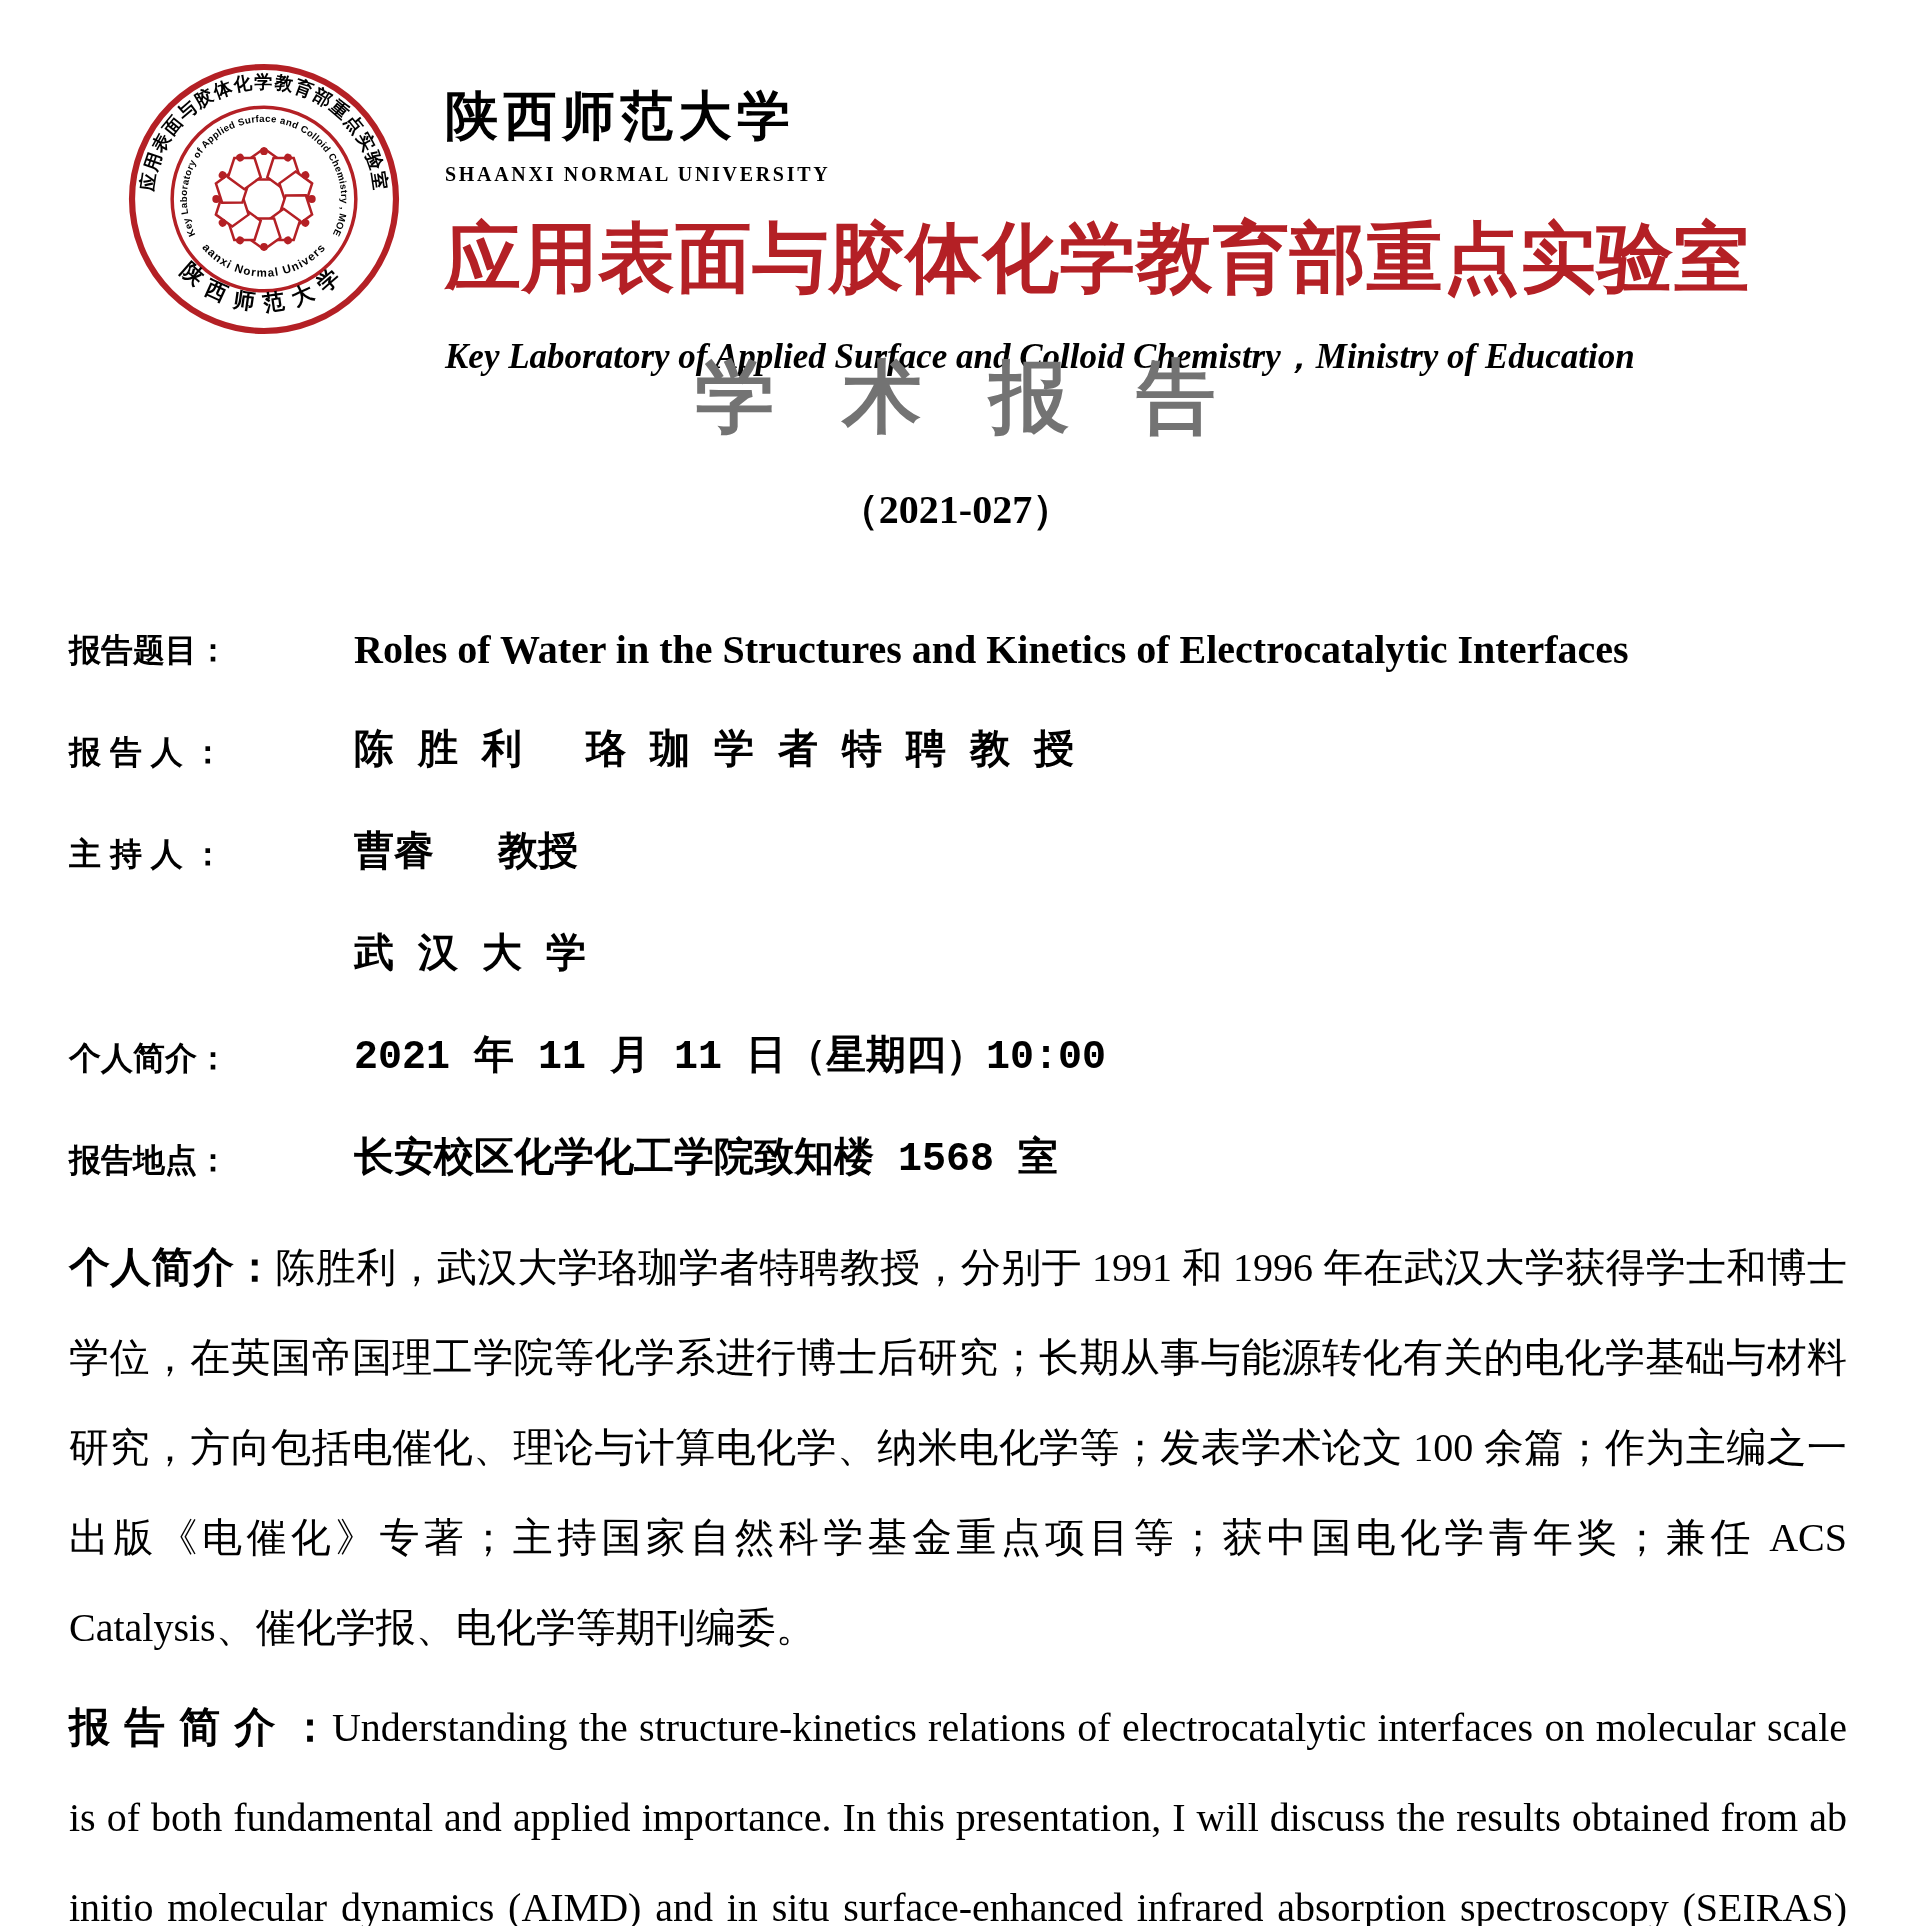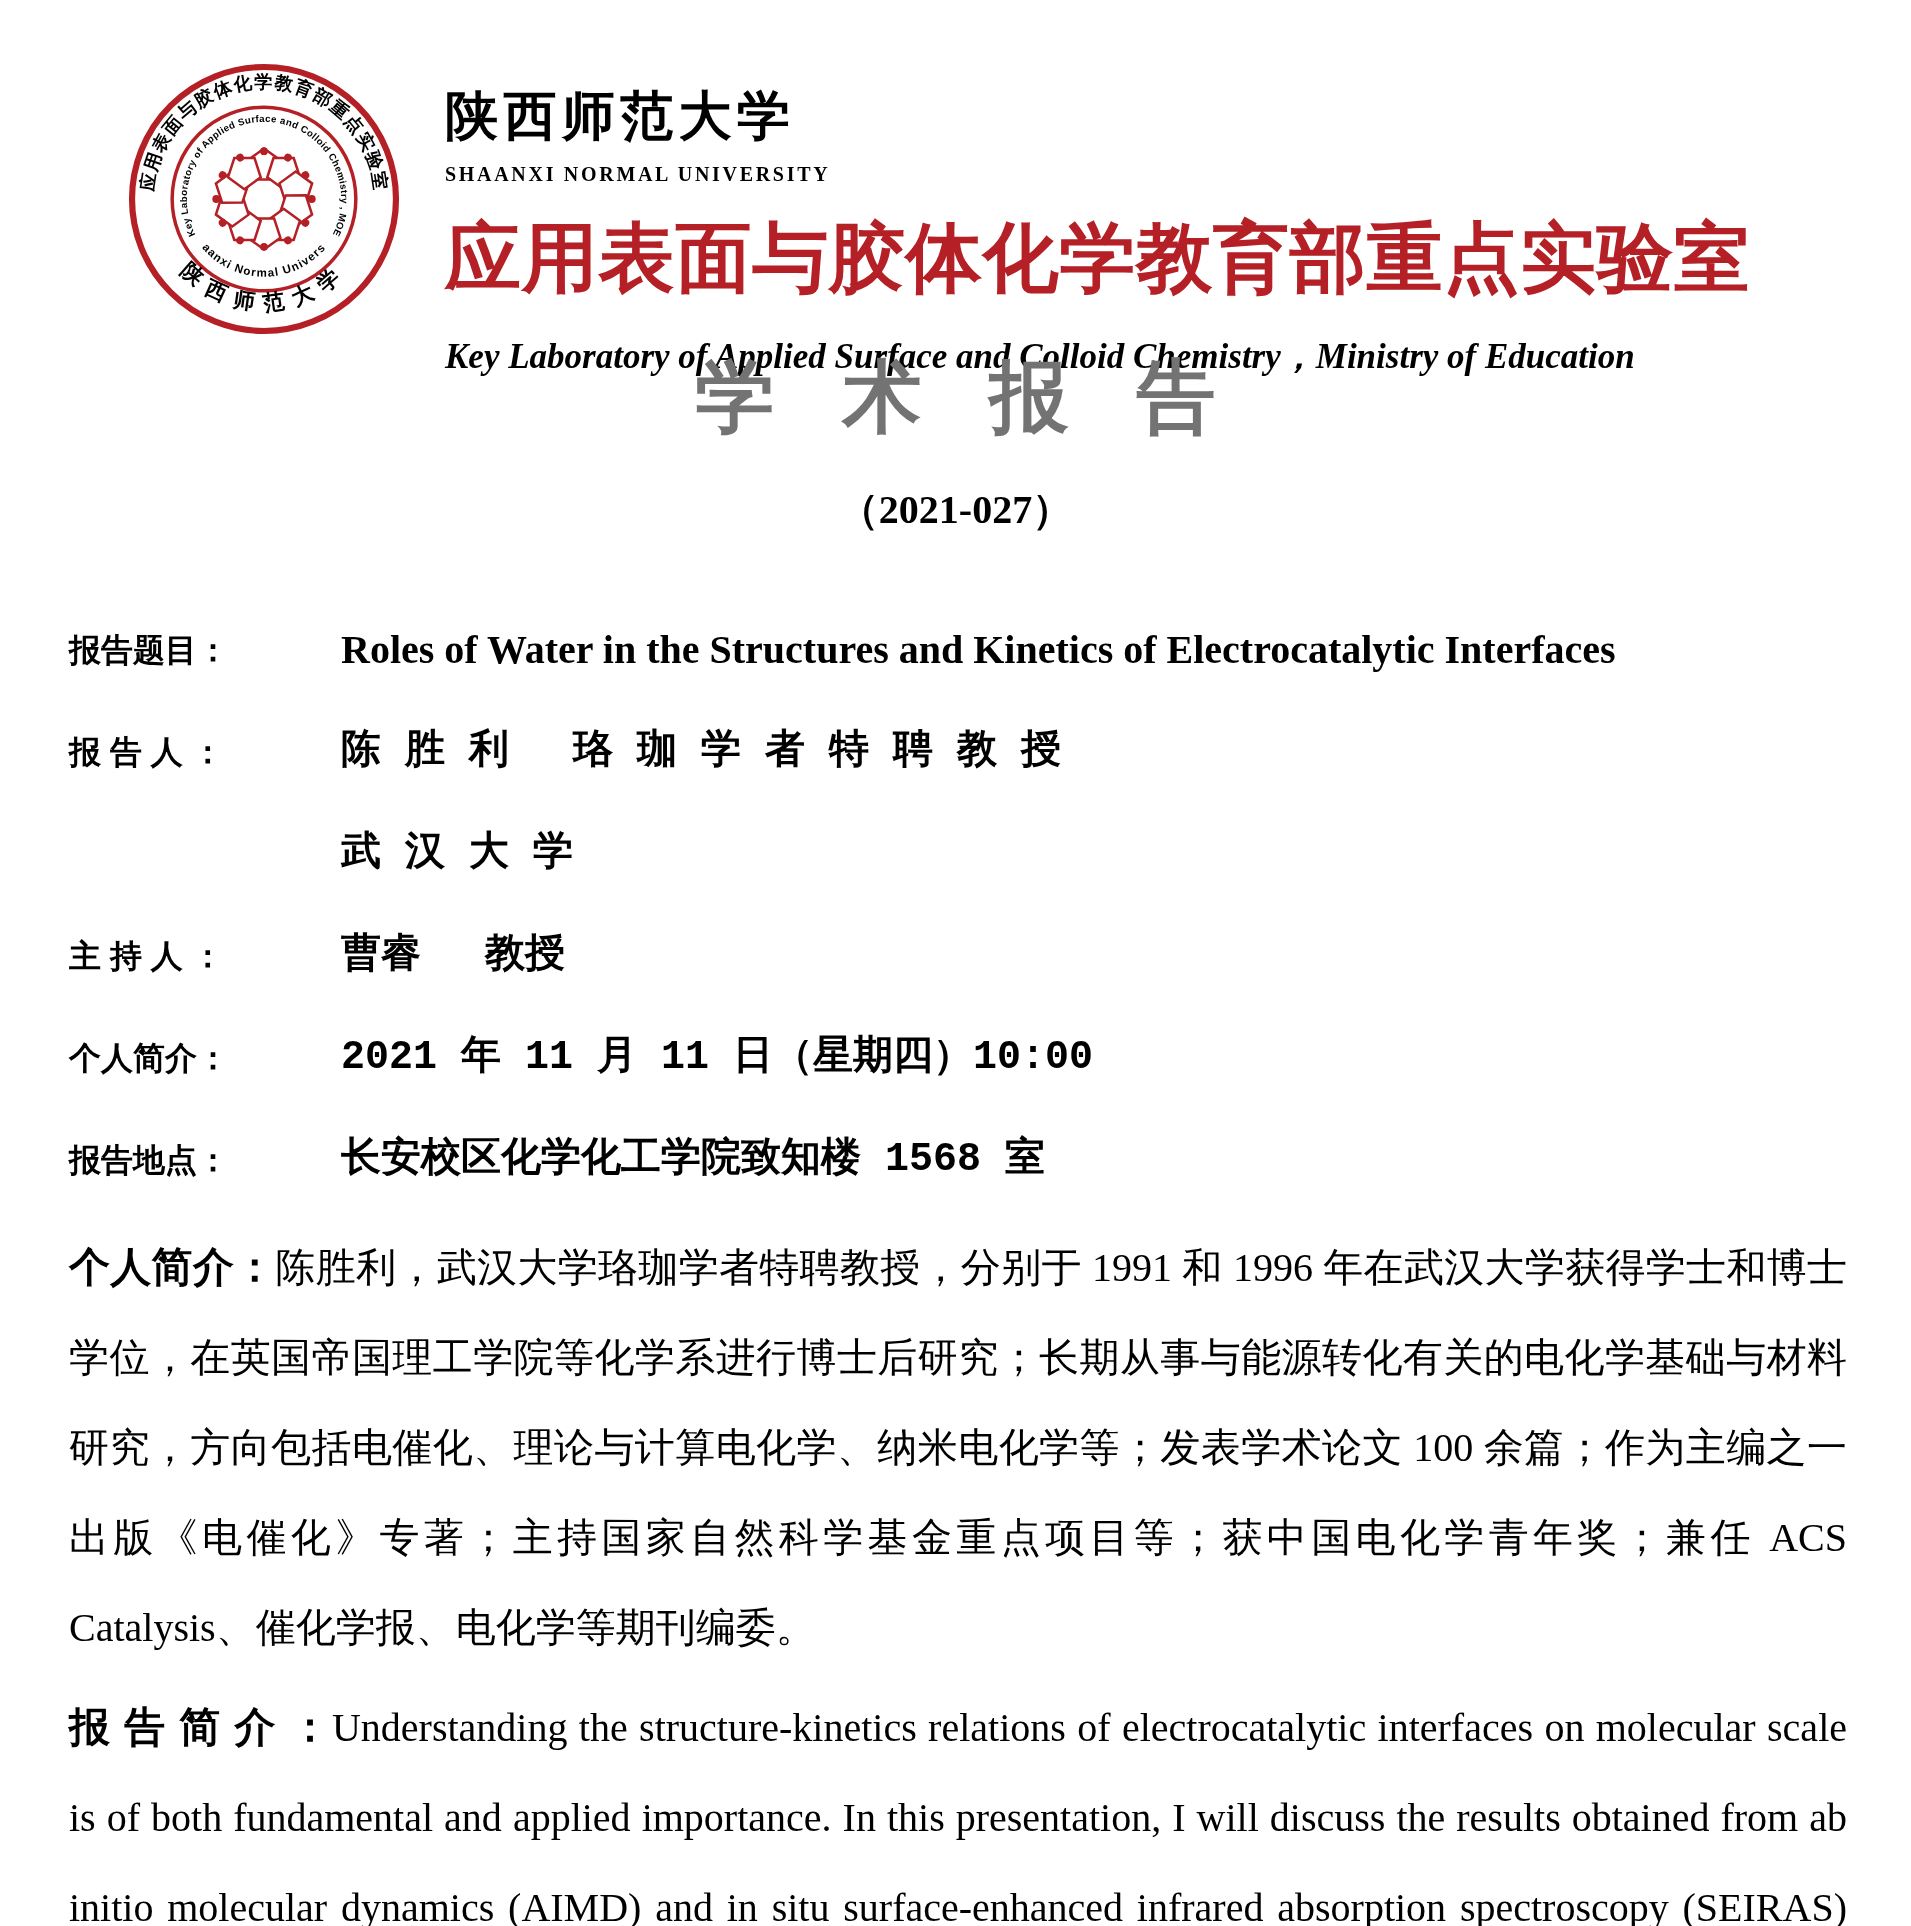--- a/index.html
+++ b/index.html
@@ -21,21 +21,21 @@
          color:#737373;font-weight:bold;font-size:79px;letter-spacing:23px;padding-left:23px;
          font-family:"Liberation Sans","DejaVu Sans",sans-serif;}
   .serial{position:absolute;top:482px;left:0;right:0;text-align:center;
           font-size:40px;font-weight:bold;}
 
   
   .details{position:absolute;top:621px;left:69px;right:64px;}
   .drow{display:flex;margin-bottom:44px;line-height:58px;}
   .dlabel{width:272px;flex:0 0 auto;font-weight:bold;font-size:32px;white-space:nowrap;
           font-family:"Liberation Sans","DejaVu Sans",sans-serif;}
-  .dvalue{font-weight:bold;font-size:40px;}
+  .dvalue{font-weight:bold;font-size:40px;margin-left:13px;}
   .dvalue.cjk{font-family:Liberation Mono, monospace;}
 
   
   .para{position:absolute;left:69px;right:64px;font-size:40px;line-height:90px;
         text-align:justify;margin:0;}
   .bio{top:1222px;}
   .abstract{top:1682px;}
   .plabel{font-weight:bold;font-size:41px;
           font-family:"Liberation Sans","DejaVu Sans",sans-serif;}
 </style>
@@ -112,26 +112,26 @@
 <div class="details">
   <div class="drow">
     <div class="dlabel">报告题目：</div>
     <div class="dvalue">Roles of Water in the Structures and Kinetics of Electrocatalytic Interfaces</div>
   </div>
   <div class="drow">
     <div class="dlabel">报 告 人 ：</div>
     <div class="dvalue cjk">陈 胜 利　 珞 珈 学 者 特 聘 教 授</div>
   </div>
   <div class="drow">
+    <div class="dlabel">主 持 人 ：</div>
+    <div class="dvalue cjk">曹睿　 教授</div>
+  </div>
+  <div class="drow">
     <div class="dlabel"></div>
     <div class="dvalue cjk">武 汉 大 学</div>
-  </div>
-  <div class="drow">
-    <div class="dlabel">主 持 人 ：</div>
-    <div class="dvalue cjk">曹睿　 教授</div>
   </div>
   <div class="drow">
     <div class="dlabel">个人简介：</div>
     <div class="dvalue cjk">2021 年 11 月 11 日（星期四）10:00</div>
   </div>
   <div class="drow">
     <div class="dlabel">报告地点：</div>
     <div class="dvalue cjk">长安校区化学化工学院致知楼 1568 室</div>
   </div>
 </div>

